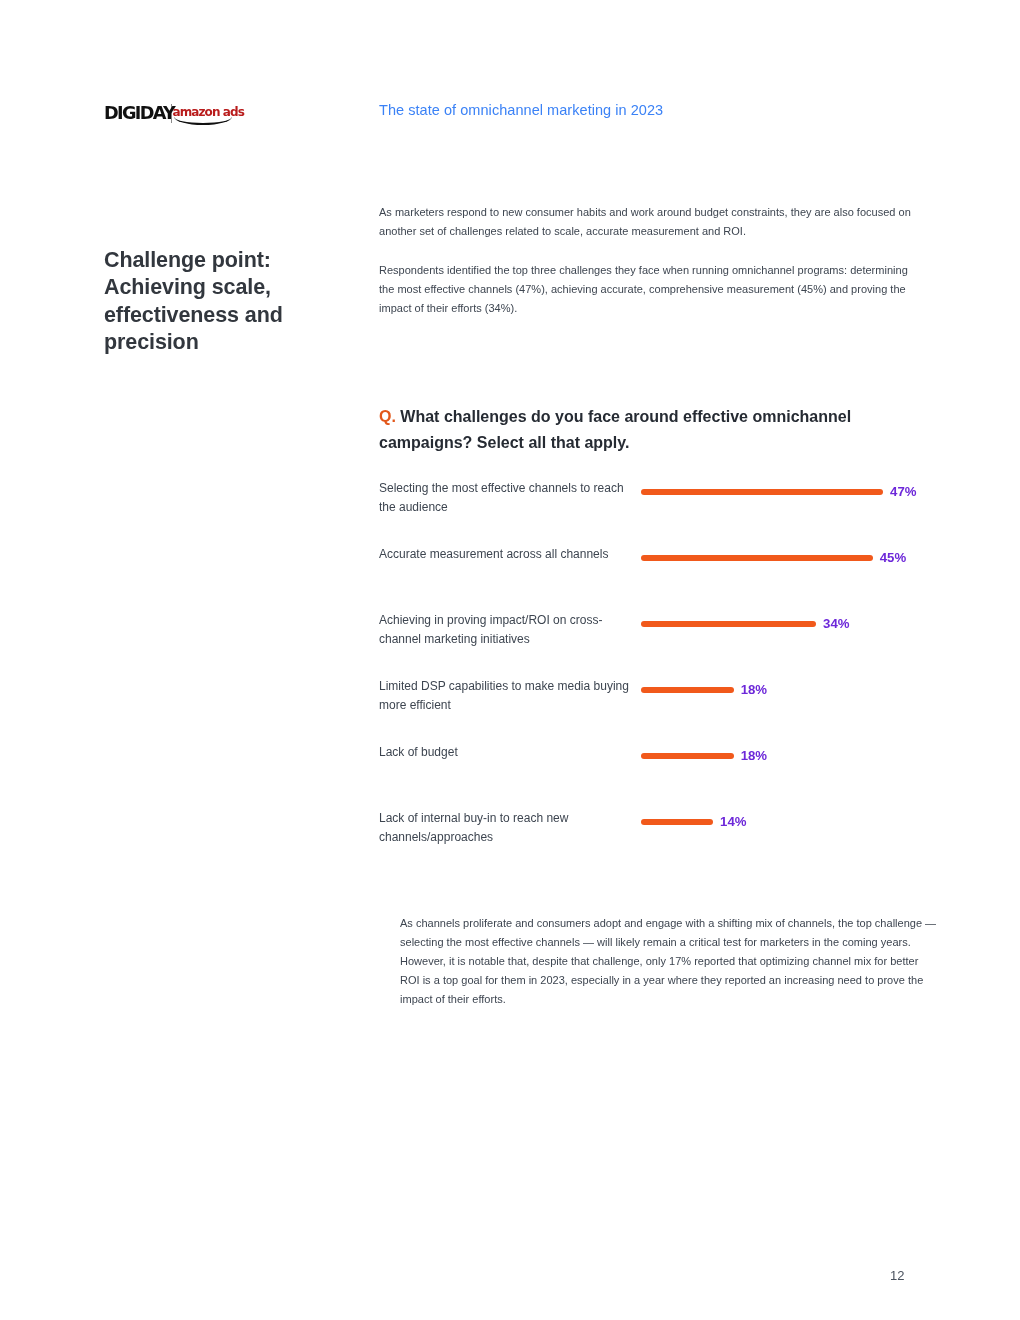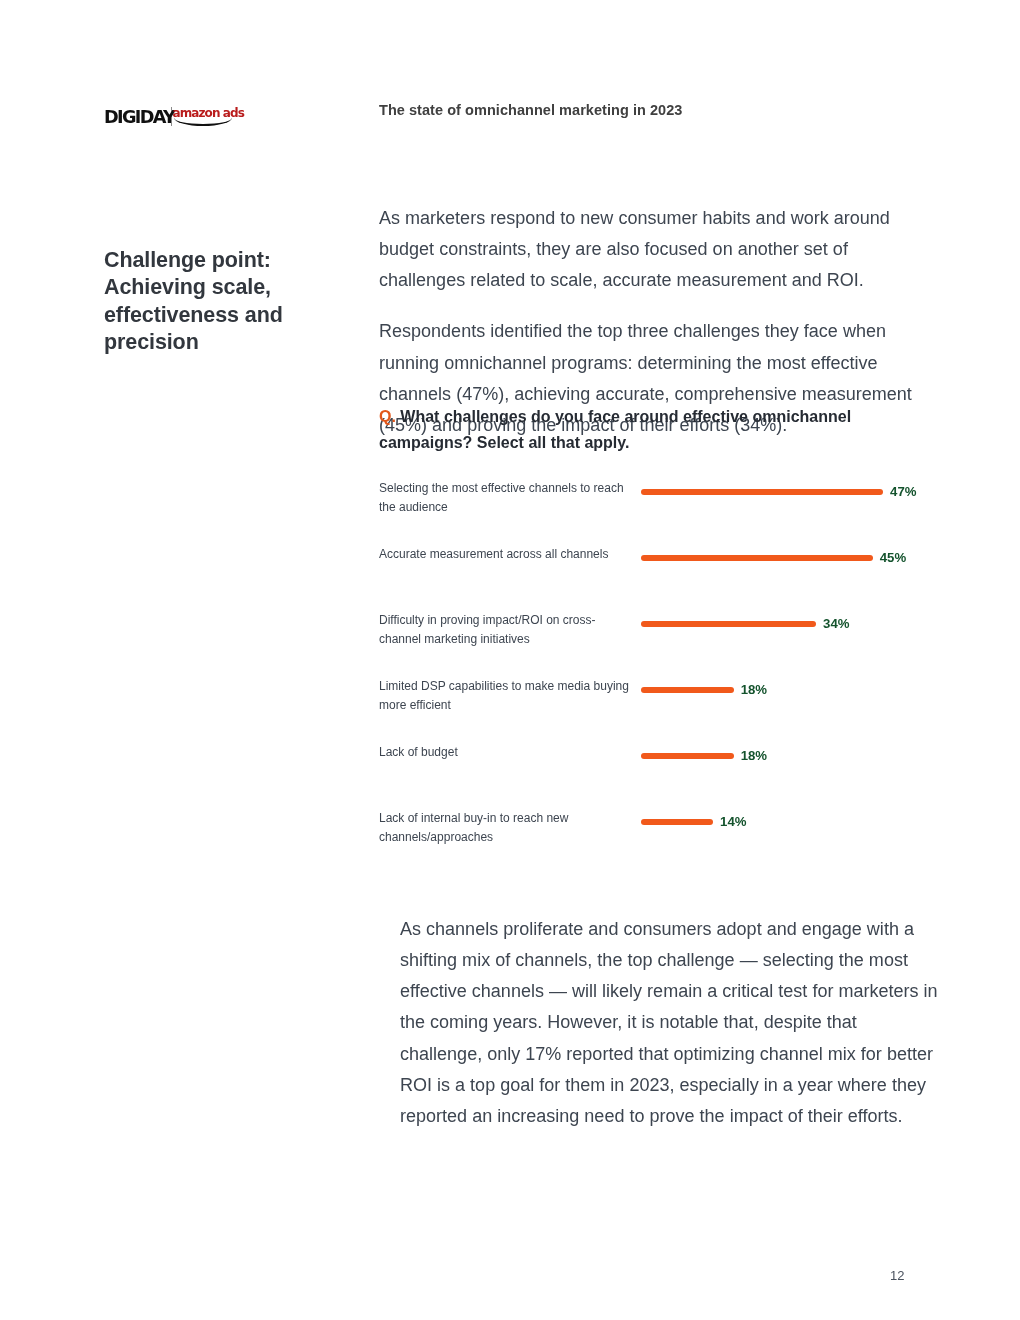--- a/index.html
+++ b/index.html
@@ -20,21 +20,21 @@
     position: absolute;
     left: 0; top: 0;
     width: 1020px;
     height: 150px;
   }
   #brand-lockup {
     position: absolute;
     left: 104px;
     top: 100px;
     display: flex;
-    align-items: flex-end;
+    align-items: center;
     height: 26px;
   }
   .brand-digiday {
     font-family: "DejaVu Sans", sans-serif;
     font-weight: bold;
     font-size: 17px;
     letter-spacing: -1.6px;
     color: #111111;
     line-height: 1;
     transform: scaleX(1.04);
@@ -65,22 +65,22 @@
     width: 58px;
     height: 7px;
     border-bottom: 2.4px solid #111111;
     border-radius: 0 0 55% 55% / 0 0 100% 100%;
   }
   #report-title {
     position: absolute;
     left: 379px;
     top: 102px;
     font-size: 14.5px;
-    font-weight: bold;
-    color: #404040;
+    font-weight: normal;
+    color: #3b82f6;
     letter-spacing: 0.05px;
     white-space: nowrap;
   }
 
   
   #section-heading {
     position: absolute;
     left: 104px;
     top: 205px;
     width: 240px;
@@ -93,21 +93,21 @@
   }
 
   
   #content {
     position: absolute;
     left: 379px;
     top: 203px;
     width: 540px;
   }
   .body-par {
-    font-size: 18px;
+    font-size: 11px;
     line-height: 1.73;
     color: #3D4550;
     margin: 0 0 20px 0;
     letter-spacing: 0.01px;
   }
 
   
   #question-block {
     position: absolute;
     left: 379px;
@@ -153,21 +153,21 @@
   }
   .row-bar {
     height: 6px;
     background: #F1591B;
     border-radius: 4px;
   }
   .row-value {
     margin-left: 7px;
     font-size: 13.2px;
     font-weight: bold;
-    color: #14532d;
+    color: #6d28d9;
     white-space: nowrap;
     line-height: 1;
   }
 
   
   #closing {
     position: absolute;
     left: 400px;
     top: 914px;
     width: 540px;
@@ -219,21 +219,21 @@
       </div>
     </div>
     <div class="chart-row">
       <div class="row-label">Accurate measurement across all channels</div>
       <div class="row-bar-wrap">
         <div class="row-bar" style="width: 231.75px; background: rgb(241, 89, 27);"></div>
         <div class="row-value">45%</div>
       </div>
     </div>
     <div class="chart-row">
-      <div class="row-label">Difficulty in proving impact/ROI on cross-channel marketing initiatives</div>
+      <div class="row-label">Achieving in proving impact/ROI on cross-channel marketing initiatives</div>
       <div class="row-bar-wrap">
         <div class="row-bar" style="width: 175.1px; background: rgb(241, 89, 27);"></div>
         <div class="row-value">34%</div>
       </div>
     </div>
     <div class="chart-row">
       <div class="row-label">Limited DSP capabilities to make media buying more efficient</div>
       <div class="row-bar-wrap">
         <div class="row-bar" style="width: 92.7px; background: rgb(241, 89, 27);"></div>
         <div class="row-value">18%</div>

